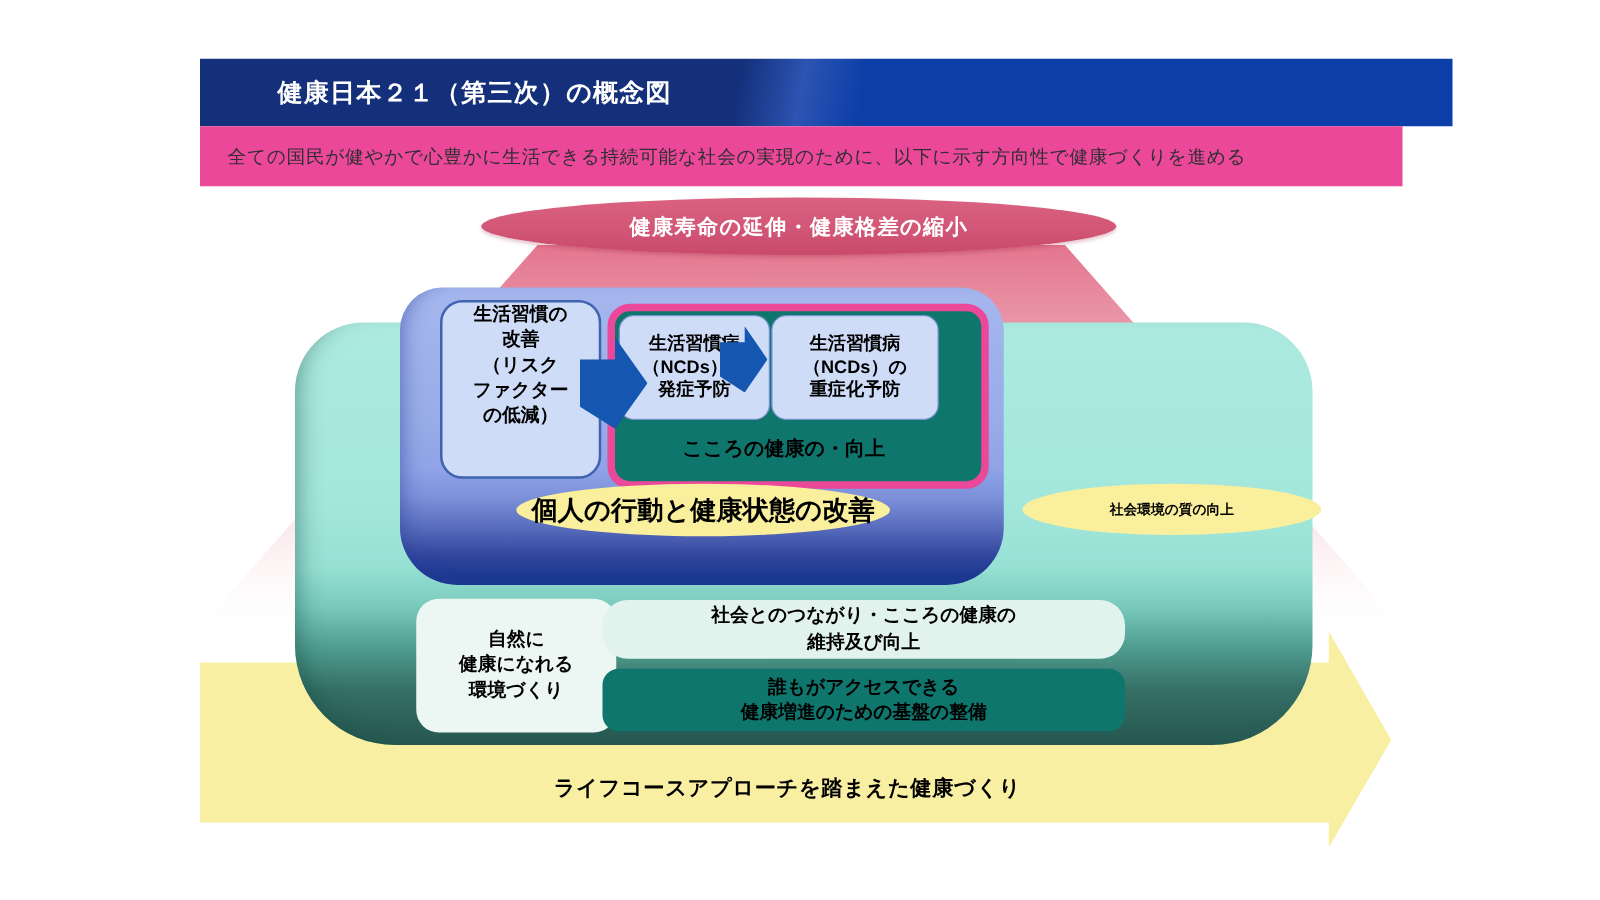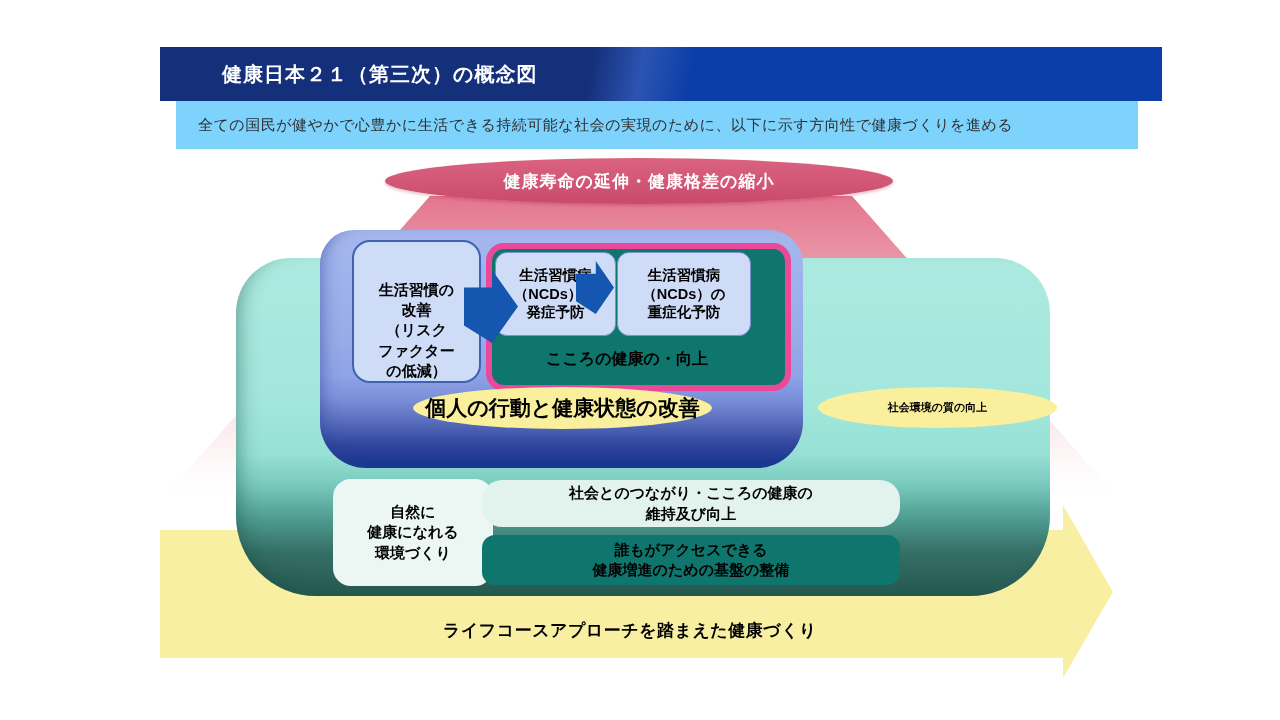--- a/index.html
+++ b/index.html
@@ -5,21 +5,21 @@
   html,body{margin:0;padding:0;background:#ffffff;}
   .stage{position:relative;width:1280px;height:720px;background:#ffffff;overflow:hidden;
          font-family:"Liberation Sans","DejaVu Sans",sans-serif;}
   .abs{position:absolute;}
 
   
   .titlebar{left:160px;top:47px;width:962px;height:54px;
     background:linear-gradient(100deg,#14307b 0%,#14307b 43%,#2c54b2 48%,#0b3ea8 53%,#0b3ea8 100%);
     display:flex;align-items:center;padding-left:40px;}
   .title-text{color:#ffffff;font-size:20px;font-weight:bold;padding-left:22px;letter-spacing:1px;}
-  .subtitlebar{left:176px;top:101px;width:962px;height:48px;background:#7dd3fc;
+  .subtitlebar{left:160px;top:101px;width:962px;height:48px;background:#ec4899;
     display:flex;align-items:center;}
   .subtitle-text{color:#2f2f33;font-size:15px;padding-left:22px;letter-spacing:.5px;}
 
   
   .goal-ellipse{left:385px;top:158px;width:508px;height:46px;border-radius:50%;
     background:linear-gradient(180deg,#da6280 0%,#d25676 55%,#c94a6b 100%);
     box-shadow:0 2px 3px rgba(150,30,60,.25);
     display:flex;align-items:center;justify-content:center;
     color:#ffffff;font-size:17px;font-weight:bold;letter-spacing:1px;z-index:7;}
 
@@ -36,21 +36,21 @@
   
   .beam-svg{left:0;top:0;z-index:1;}
   
   .lifearrow-svg{left:0;top:0;z-index:2;}
   .lifearrow-label{left:360px;top:612px;width:540px;height:36px;z-index:8;
     display:flex;align-items:center;justify-content:center;
     color:#000;font-size:17px;font-weight:bold;letter-spacing:.5px;}
 
   
   .flow-box{background:#cfdcf7;color:#000;font-weight:bold;text-align:center;
-    white-space:pre-line;display:flex;align-items:flex-end;justify-content:center;z-index:5;}
+    white-space:pre-line;display:flex;align-items:flex-start;justify-content:center;z-index:5;}
   .lifestyle-box{left:352px;top:240px;width:125px;height:139px;border:2px solid #3f63b0;
     border-radius:18px;font-size:15px;line-height:1.35;}
   .ncd-container{left:486px;top:243px;width:293px;height:136px;border:6px solid #ec4899;
     border-radius:18px;background:#0f766e;z-index:5;}
   .ncd-box{position:absolute;background:#cfdcf7;border:1.5px solid #7a92cc;border-radius:12px;
     color:#000;font-weight:bold;font-size:14.5px;line-height:1.3;text-align:center;
     white-space:pre-line;display:flex;align-items:center;justify-content:center;}
   .ncd-a{left:3px;top:3px;width:119px;height:82px;}
   .ncd-b{left:125px;top:3px;width:132px;height:82px;}
   .func-label{position:absolute;left:0;top:92px;width:270px;height:36px;

